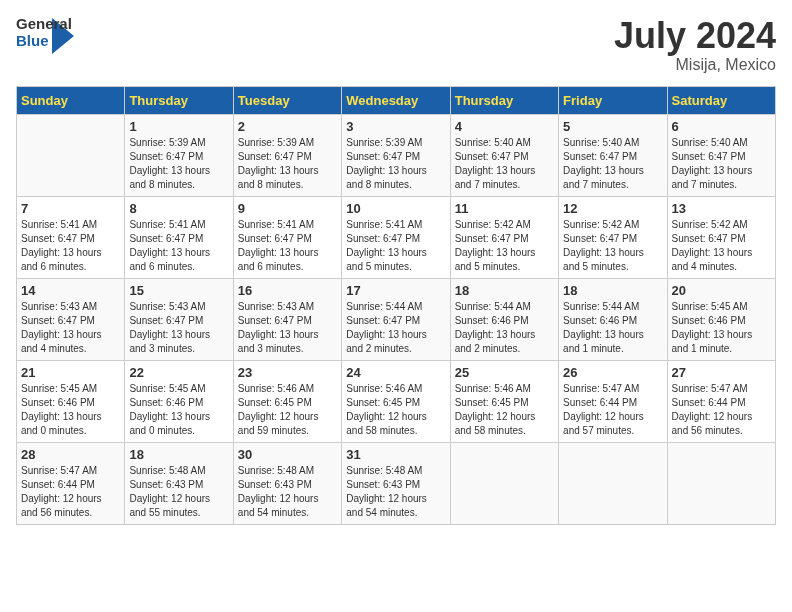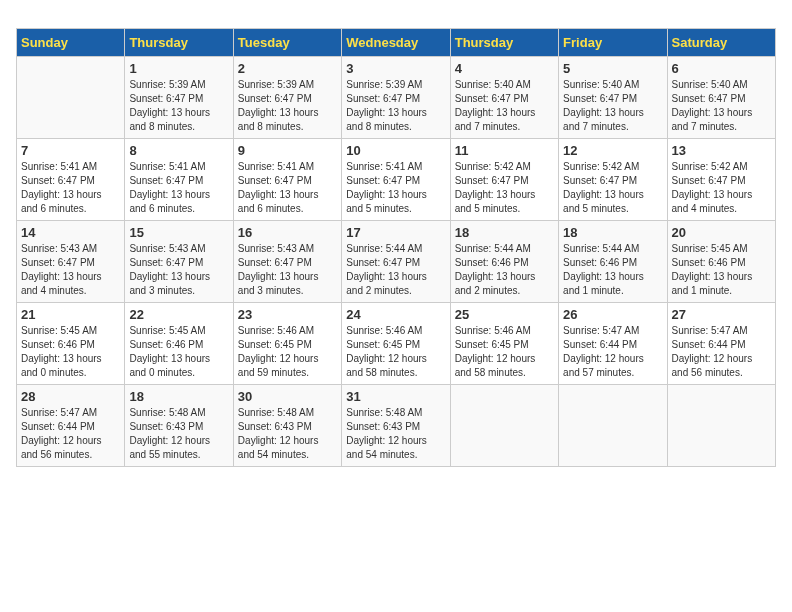--- a/index.html
+++ b/index.html
@@ -68,20 +68,35 @@
     .day-info {
       font-size: 10px;
       color: #333;
       line-height: 1.4;
     }
   </style>
 </head>
 <body>
 
 <div class="header">
+  <div class="logo">
+    <div style="display:flex;align-items:center;gap:0px;">
+      <div style="position:relative;width:36px;height:40px;">
+        <div style="font-size:15px;font-weight:bold;color:#333;line-height:1.1;">General</div>
+        <div style="font-size:15px;font-weight:bold;color:#1a5fa8;line-height:1.1;">Blue</div>
+      </div>
+      <svg width="22" height="36" viewBox="0 0 22 36">
+        <polygon points="0,0 22,18 0,36" fill="#1a5fa8"></polygon>
+      </svg>
+    </div>
+  </div>
+  <div class="title-block">
+    <div class="month-year">July 2024</div>
+    <div class="location">Misija, Mexico</div>
+  </div>
 </div>
 
 <table>
   <thead>
     <tr id="header-row">
         <th>Sunday</th>
         <th>Thursday</th>
         <th>Tuesday</th>
         <th>Wednesday</th>
         <th>Thursday</th>

